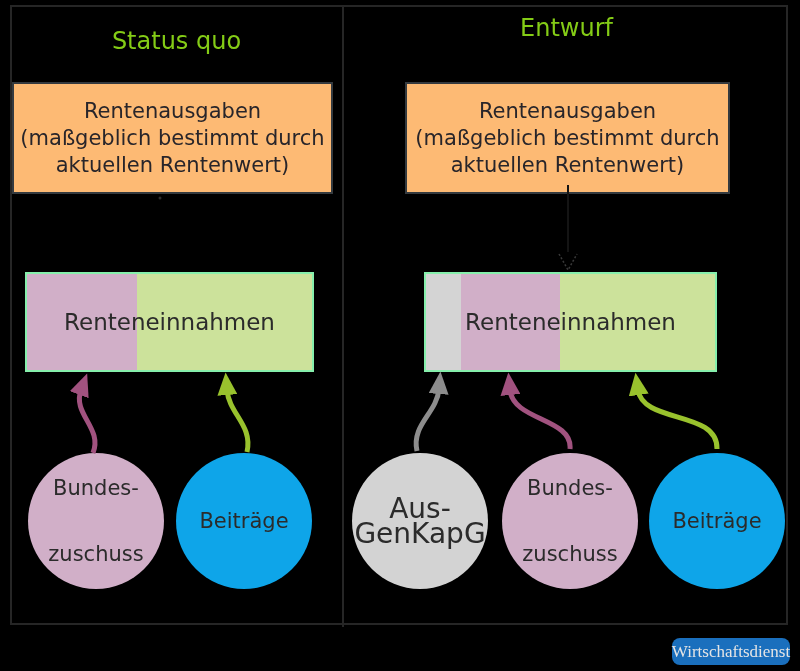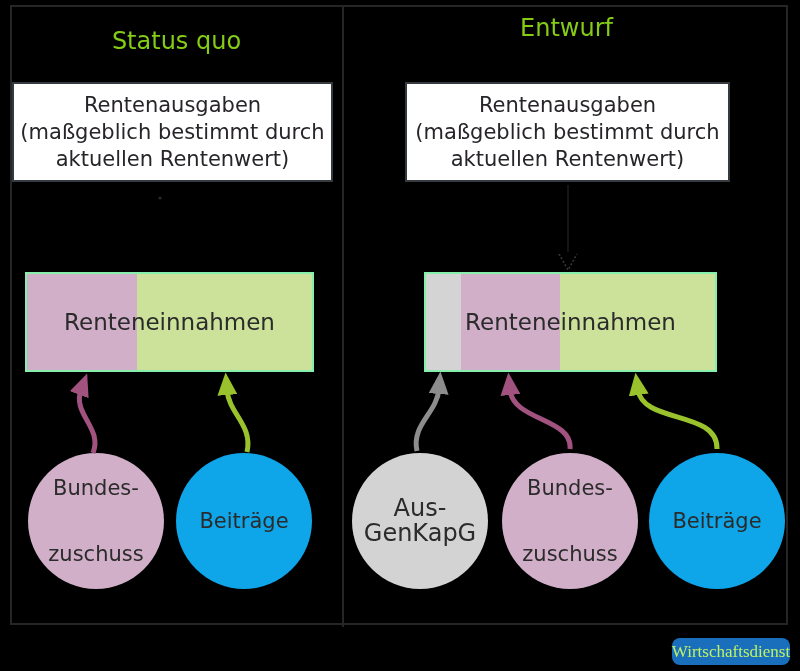--- a/index.html
+++ b/index.html
@@ -13,21 +13,21 @@
            border:2px solid #262626; box-sizing:border-box; }
   .divider { position:absolute; left:342px; top:5px; width:2px; height:622px; background:#262626; }
 
   
   .panel-title { position:absolute; text-align:center; font-size:24px; line-height:29px;
                  color:#84cc16; font-weight:500; }
   .panel-title.left { left:10px; top:27px; width:333px; }
   .panel-title.right { left:343px; top:14px; width:447px; }
 
   
-  .expense { position:absolute; top:82px; height:100px; background:#ffffff;
+  .expense { position:absolute; top:82px; height:112px; background:#fdba74;
              border:2px solid #343a3f; box-sizing:border-box;
              display:flex; flex-direction:column; justify-content:center;
              text-align:center; font-size:21px; line-height:27px; color:#28252a; }
   .expense.left { left:12px; width:321px; }
   .expense.right { left:405px; width:325px; }
 
   
   .bar { position:absolute; height:100px; display:flex; border:2px solid #86efac;
          box-sizing:border-box; }
   .bar.left { left:25px; top:272px; width:289px; }
@@ -45,32 +45,32 @@
 
   
   .circle { position:absolute; width:136px; height:136px; border-radius:50%;
             display:flex; flex-direction:column; align-items:center; justify-content:center;
             text-align:center; font-size:21px; line-height:26px; color:#2b2b2b; }
   .circle.pink { background:#d1afc8;gap:40px; }
   .circle.green { background:#0ea5e9; }
   .circle.gray { background:#d3d3d3; }
   .pos-l-pink { left:28px; top:453px; }
   .pos-l-green { left:176px; top:453px; }
-  .pos-r-gray { left:352px; top:453px; font-size:24px; line-height:25px; }
+  .pos-r-gray { left:352px; top:453px; font-size:28px; line-height:25px; }
   .pos-r-pink { left:502px; top:453px; }
   .pos-r-green { left:649px; top:453px; }
 
   
   .overlay { position:absolute; left:0; top:0; width:800px; height:671px; pointer-events:none; }
 
   
   .badge { position:absolute; left:672px; top:638px; width:118px; height:27px;
            background:#1a6fbd; border-radius:8px;
            display:flex; align-items:center; justify-content:center;
-           color:#bef264; font-family:"Liberation Serif","DejaVu Serif",serif;
+           color:#e5e5e5; font-family:"Liberation Serif","DejaVu Serif",serif;
            font-size:17px; }
 </style>
 </head>
 <body>
 
 <div class="stage">
 
   <div class="frame"></div>
   <div class="divider"></div>
 

